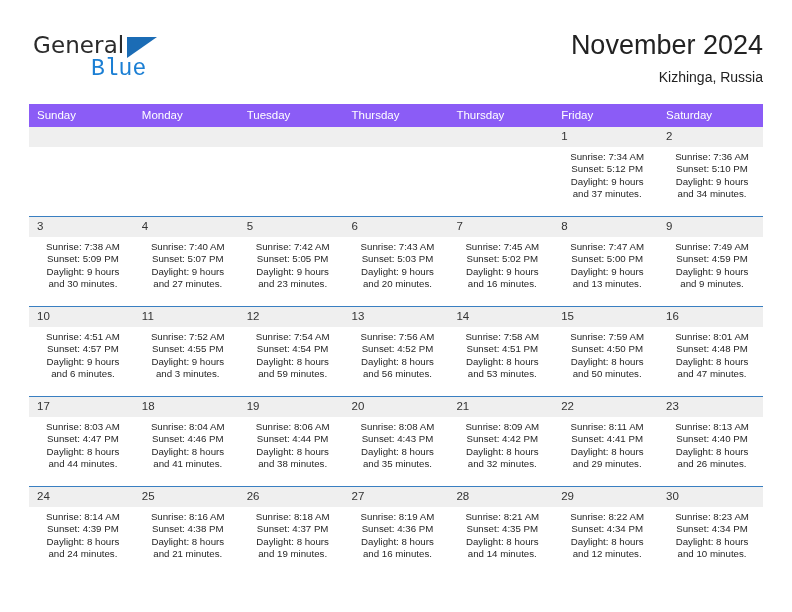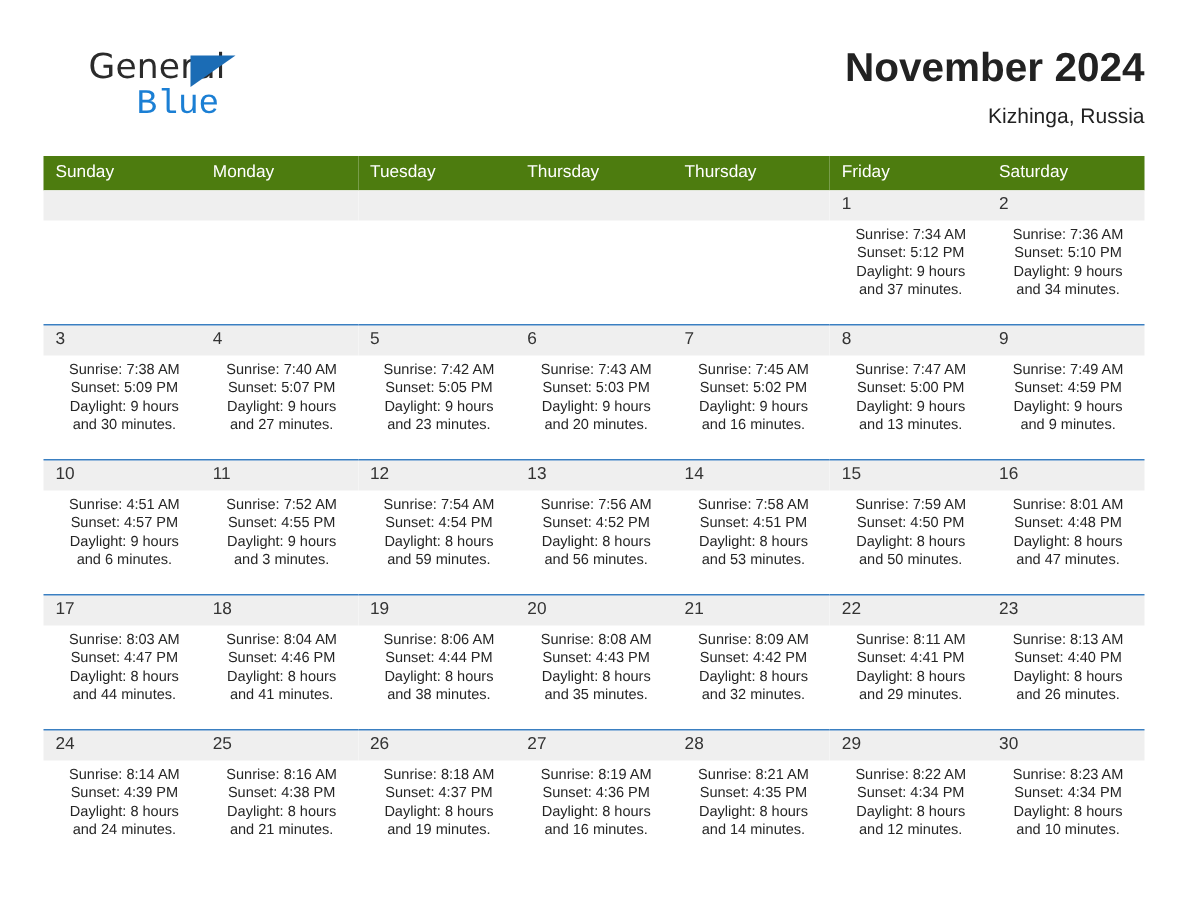--- a/index.html
+++ b/index.html
@@ -37,21 +37,20 @@
     height: 60px;
   }
   .brand-general {
     position: absolute;
     left: 4px;
     top: 4px;
     font-size: 23px;
     letter-spacing: 0.1px;
     color: #2b2b2b;
     font-family: "DejaVu Sans", sans-serif;
-    margin-left: 26px;
   }
   .brand-tri {
     position: absolute;
     left: 98px;
     top: 9px;
     width: 0;
     height: 0;
     border-left: 30px solid #1b6cb5;
     border-bottom: 21px solid transparent;
   }
@@ -67,41 +66,41 @@
     position: absolute;
     right: 0;
     top: 0;
     text-align: right;
   }
   .cal-title {
     font-size: 27px;
     color: #222222;
     line-height: 34px;
     white-space: nowrap;
-    font-weight: bold;
+    font-weight: normal;
   }
   .cal-subtitle {
     font-size: 14px;
     color: #222222;
     line-height: 22px;
     margin-top: 4px;
     white-space: nowrap;
   }
 
   
   .calendar {
     position: absolute;
     left: 29px;
     top: 104px;
     width: 734px;
     border-collapse: collapse;
     table-layout: fixed;
   }
   .calendar th {
-    background: #4d7c0f;
+    background: #8b5cf6;
     color: #ffffff;
     font-size: 11.5px;
     font-weight: normal;
     text-align: left;
     padding: 5px 0 6px 8px;
     height: 12px;
     border: none;
   }
   .calendar td {
     vertical-align: top;

